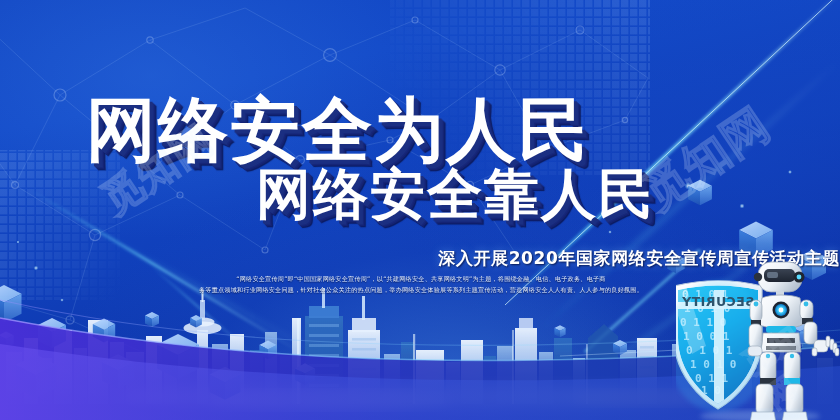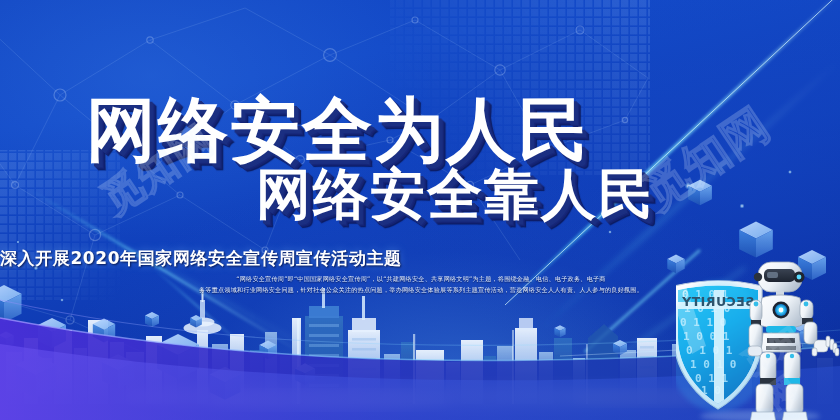--- a/index.html
+++ b/index.html
@@ -44,21 +44,21 @@
     font-weight:700; color:#ffffff; letter-spacing:2px;
     text-shadow:
        3px 3px 0 #1b2f82, 4px 4px 0 #1b2f82, 5px 5px 0 #16277a,
        6px 6px 0 #142271, 7px 7px 1px rgba(9,20,80,.85);
   }
   .hl1 { left:86px; top:0px;  font-size:70px; }
   .hl2 { left:256px; top:74px; font-size:55px; }
 
   
   .subtitle {
-    position:absolute; left:0; top:247px; width:840px; text-align:left;
+    position:absolute; left:0; top:247px; width:840px; text-align:right;
     font-family:"DejaVu Sans","Liberation Sans",sans-serif;
     font-size:17px; font-weight:700; color:#ffffff; letter-spacing:.6px;
     text-shadow:1px 1px 2px rgba(6,18,70,.9), 0 0 8px rgba(120,190,255,.45);
   }
 
   
   .fineprint {
     position:absolute; left:108px; top:274px; width:626px;
     text-align:center; color:#eaf2ff;
     font-family:"DejaVu Sans","Liberation Sans",sans-serif;

